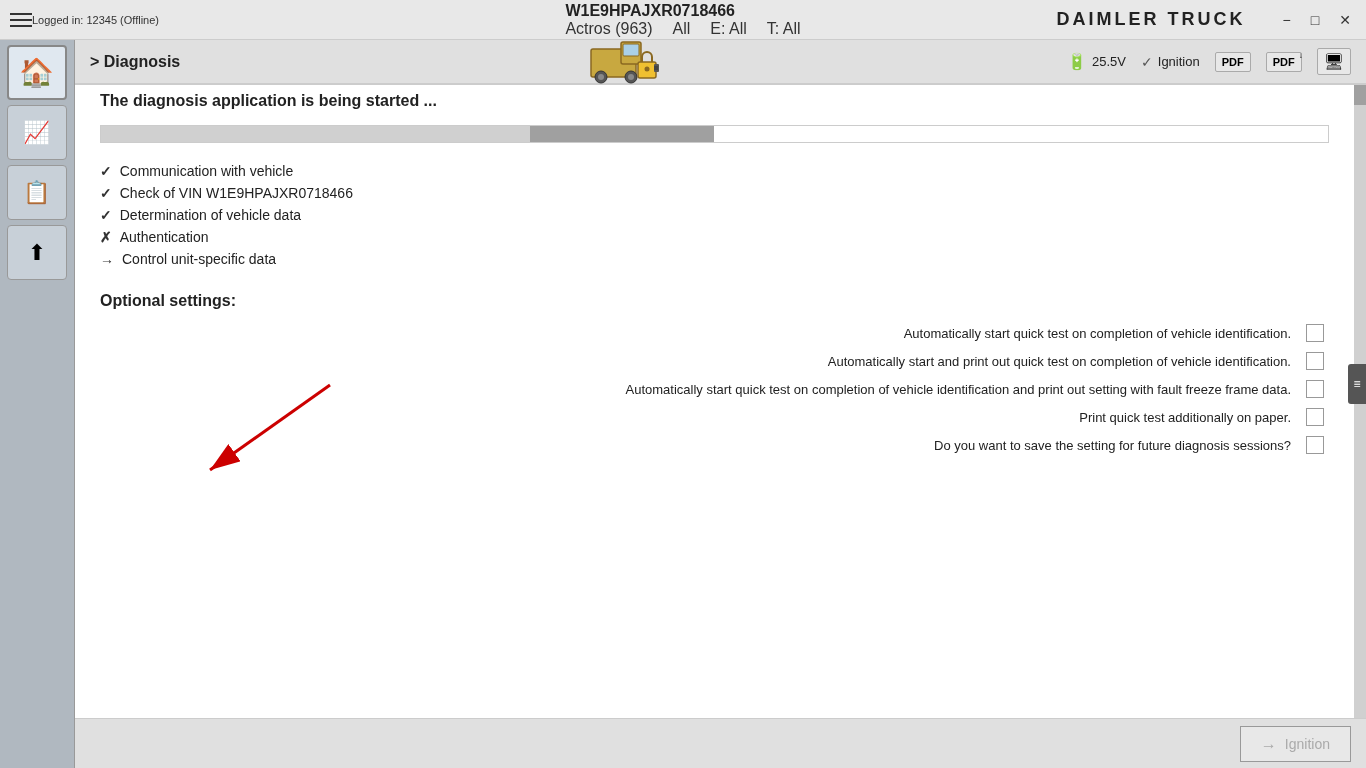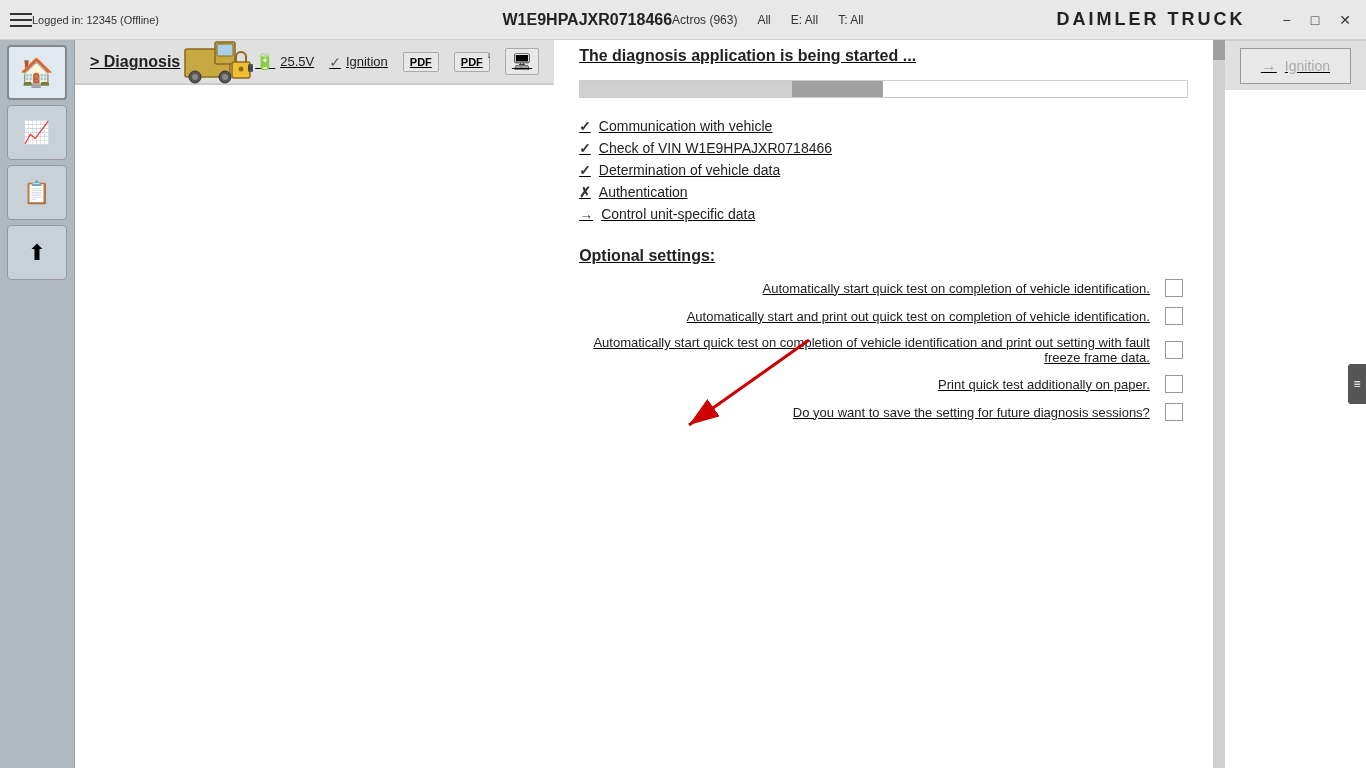--- a/index.html
+++ b/index.html
@@ -42,32 +42,31 @@
     }
     .logged-in-text {
       font-size: 11px;
       color: #333;
     }
     .title-bar-center {
       position: absolute;
       left: 50%;
       transform: translateX(-50%);
       display: flex;
-      flex-direction: row;
-      align-items: center;
+      flex-direction: column;
     }
     .vin-text {
       font-size: 16px;
       font-weight: bold;
       color: #222;
     }
     .vehicle-info {
       display: flex;
       gap: 20px;
-      font-size: 12px;
+      font-size: 16px;
       color: #333;
     }
     .title-bar-brand {
       font-size: 18px;
       font-weight: bold;
       letter-spacing: 3px;
       color: #222;
     }
     .title-bar-controls {
       display: flex;
@@ -117,23 +116,22 @@
       border: 2px solid #888;
     }
     .sidebar-icon {
       font-size: 28px;
     }
 
     
     .content-area {
       flex: 1;
       display: flex;
-      flex-direction: row;
-      background: #ffffff;
-      text-decoration: underline;
+      flex-direction: column;
+      background: #4d7c0f;
     }
 
     
     .top-bar {
       background: #e0e0e0;
       height: 45px;
       display: flex;
       align-items: center;
       justify-content: space-between;
       padding: 0 15px;

